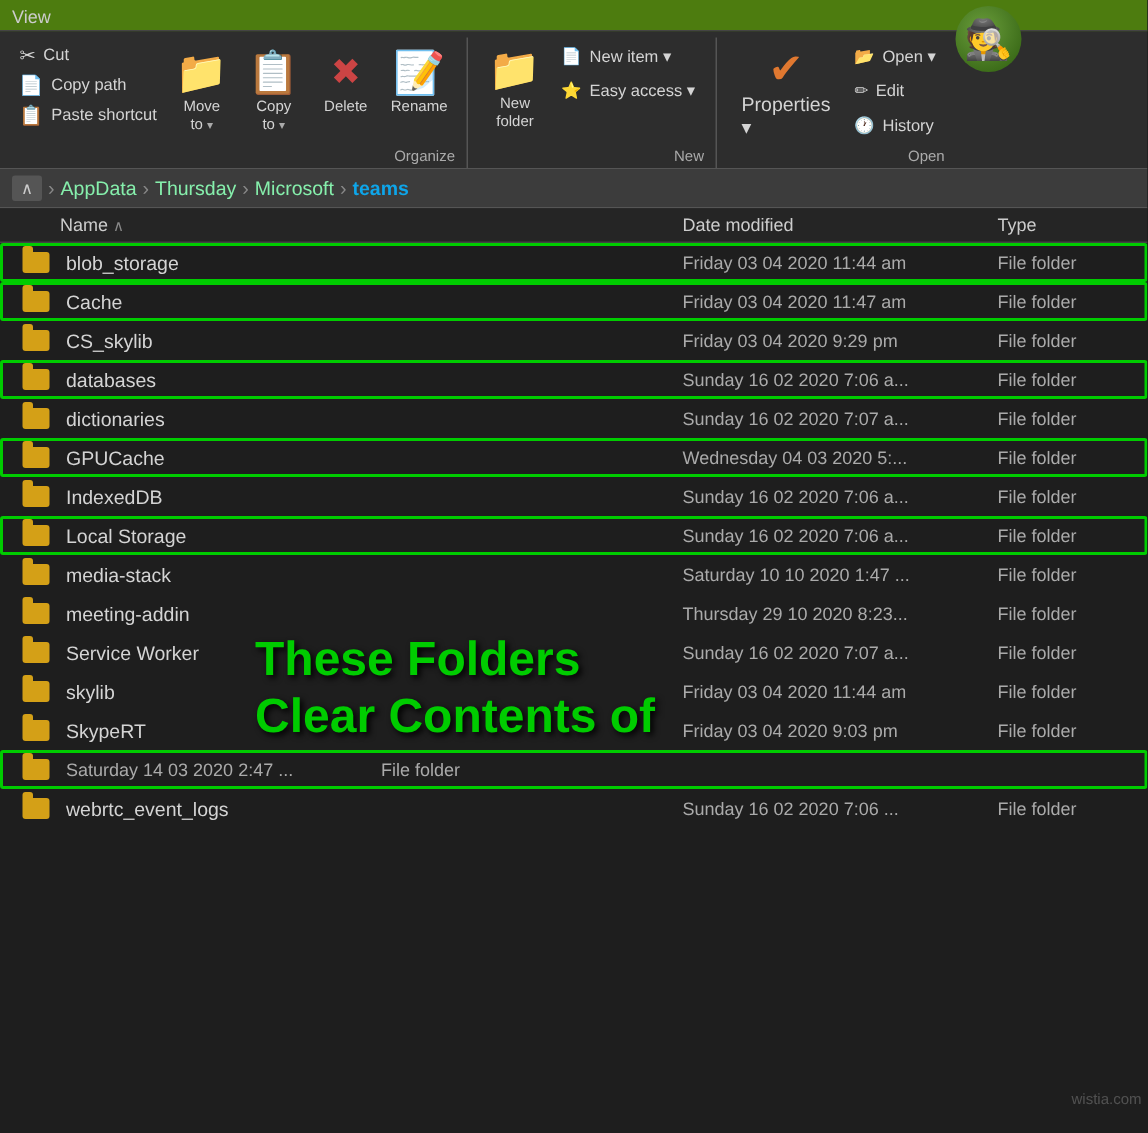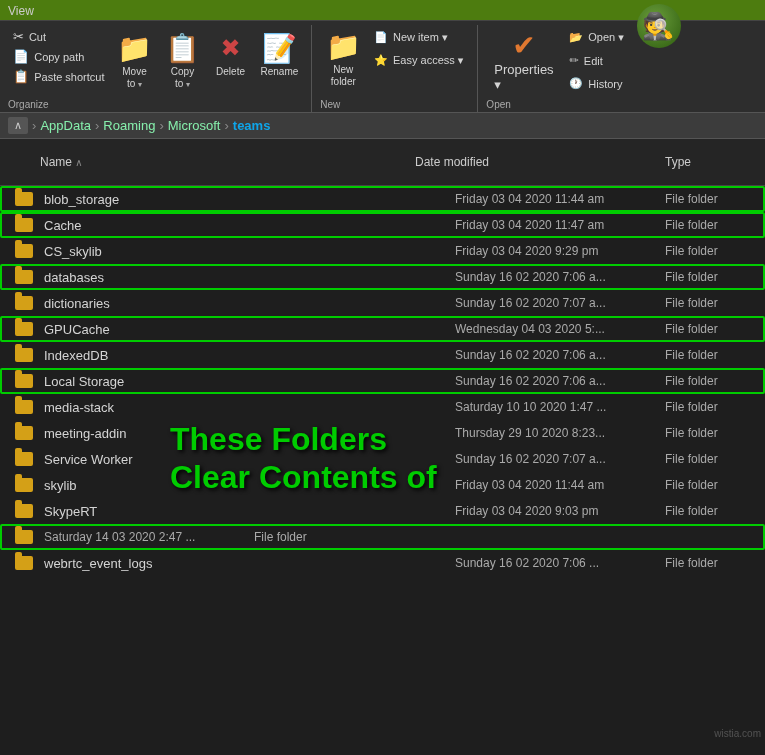--- a/index.html
+++ b/index.html
@@ -45,21 +45,21 @@
       display: flex;
       flex-direction: row;
       align-items: flex-start;
       flex: 1;
       gap: 2px;
     }
 
     .ribbon-group-label {
       font-size: 10px;
       color: #aaa;
-      text-align: left;
+      text-align: right;
       padding: 3px 0 2px 0;
       width: 100%;
     }
 
     .ribbon-btn {
       display: flex;
       flex-direction: column;
       align-items: center;
       justify-content: flex-start;
       cursor: pointer;
@@ -163,23 +163,22 @@
     .file-pane {
       background: #1e1e1e;
       display: flex;
       flex-direction: column;
     }
 
     .file-list-header {
       display: flex;
       flex-direction: row;
       border-bottom: 1px solid #444;
-      padding: 16px 0;
+      padding: 4px 0;
       background: #252525;
-      gap: 40px;
     }
 
     .col-name {
       flex: 1;
       padding-left: 40px;
       font-size: 12px;
       color: #ccc;
     }
 
     .col-date {
@@ -428,21 +427,21 @@
     </div>
     <div class="ribbon-group-label">Open</div>
   </div>
 </div>
 
 <div class="address-bar">
   <button class="expand-btn">∧</button>
   <span class="address-sep">›</span>
   <span class="address-crumb">AppData</span>
   <span class="address-sep">›</span>
-  <span class="address-crumb">Roaming</span>
+  <span class="address-crumb">Thursday</span>
   <span class="address-sep">›</span>
   <span class="address-crumb">Microsoft</span>
   <span class="address-sep">›</span>
   <span class="address-current">teams</span>
 </div>
 
 <div class="file-pane">
 
   <div class="file-list-header">
     <div class="col-name">

